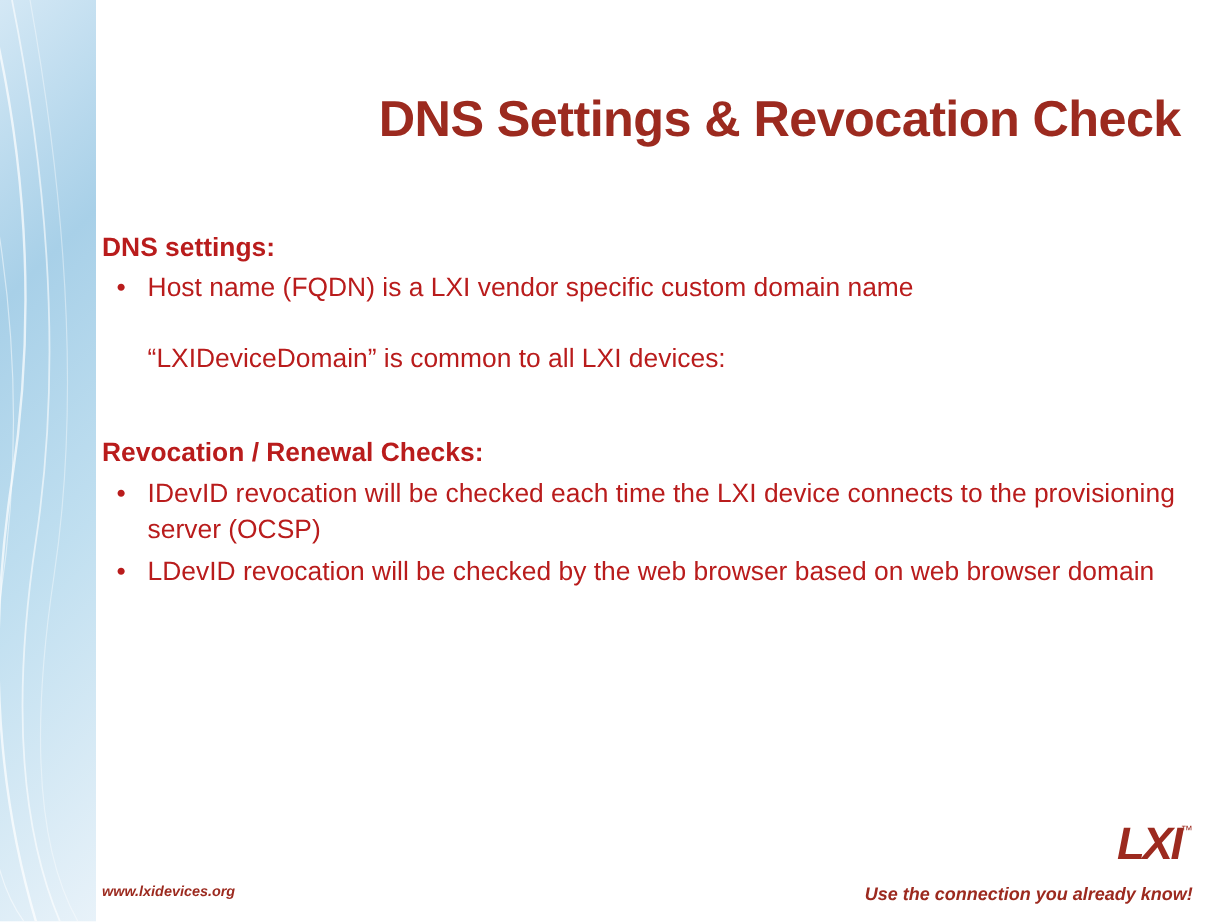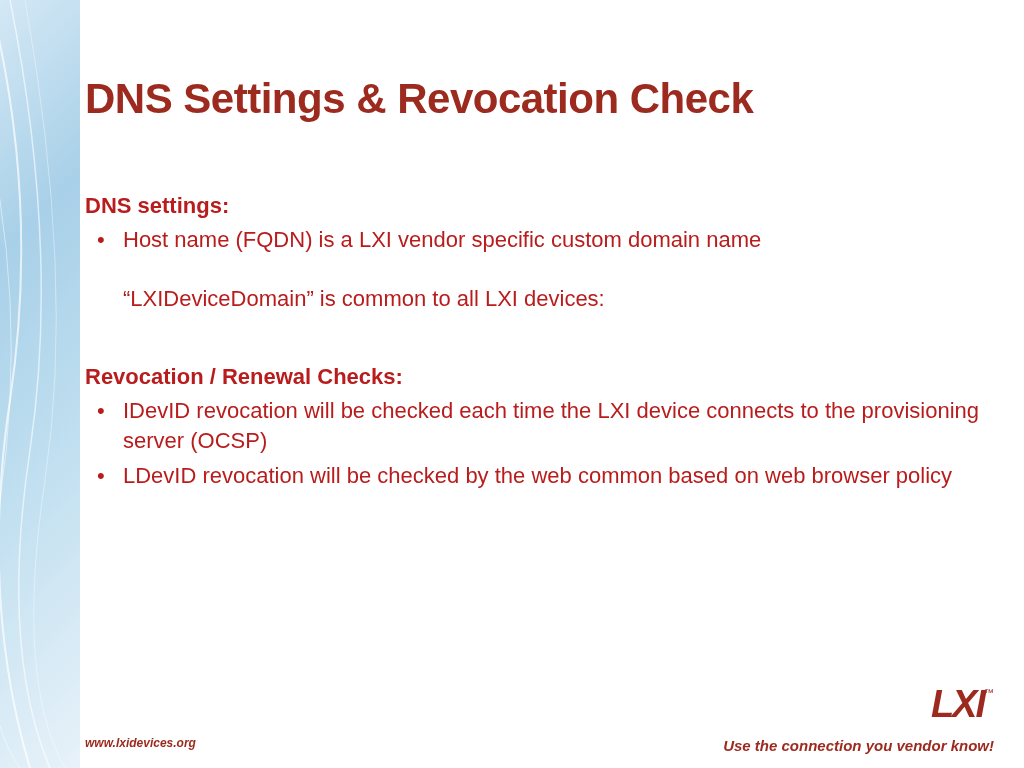--- a/index.html
+++ b/index.html
@@ -30,20 +30,21 @@
     left: 85px;
     top: 75px;
     right: 40px;
   }
   .title {
     font-size: 42px;
     font-weight: bold;
     color: #9c2a1f;
     margin-bottom: 70px;
     letter-spacing: -0.5px;
+    text-align: right;
   }
   .section-heading {
     font-size: 22px;
     font-weight: bold;
     color: #b91c1c;
     margin-bottom: 6px;
   }
   .bullet-list {
     list-style: none;
     margin-bottom: 50px;
@@ -129,23 +130,23 @@
     <li>
       <span>Host name (FQDN) is a LXI vendor specific custom domain name</span><br>
       <br>
       <span>“LXIDeviceDomain” is common to all LXI devices:</span>
     </li>
   </ul>
 
   <div class="section-heading">Revocation / Renewal Checks:</div>
   <ul class="bullet-list">
     <li>IDevID revocation will be checked each time the LXI device connects to the provisioning server (OCSP)</li>
-    <li>LDevID revocation will be checked by the web common based on web browser policy</li>
+    <li>LDevID revocation will be checked by the web browser based on web browser domain</li>
   </ul>
 </div>
 
 <div class="footer-url">www.lxidevices.org</div>
 
 <div class="logo">
   <span class="logo-text">LXI</span><span class="logo-tm">™</span>
 </div>
 
-<div class="footer-tagline">Use the connection you vendor know!</div>
+<div class="footer-tagline">Use the connection you already know!</div>
 
 </body></html>

